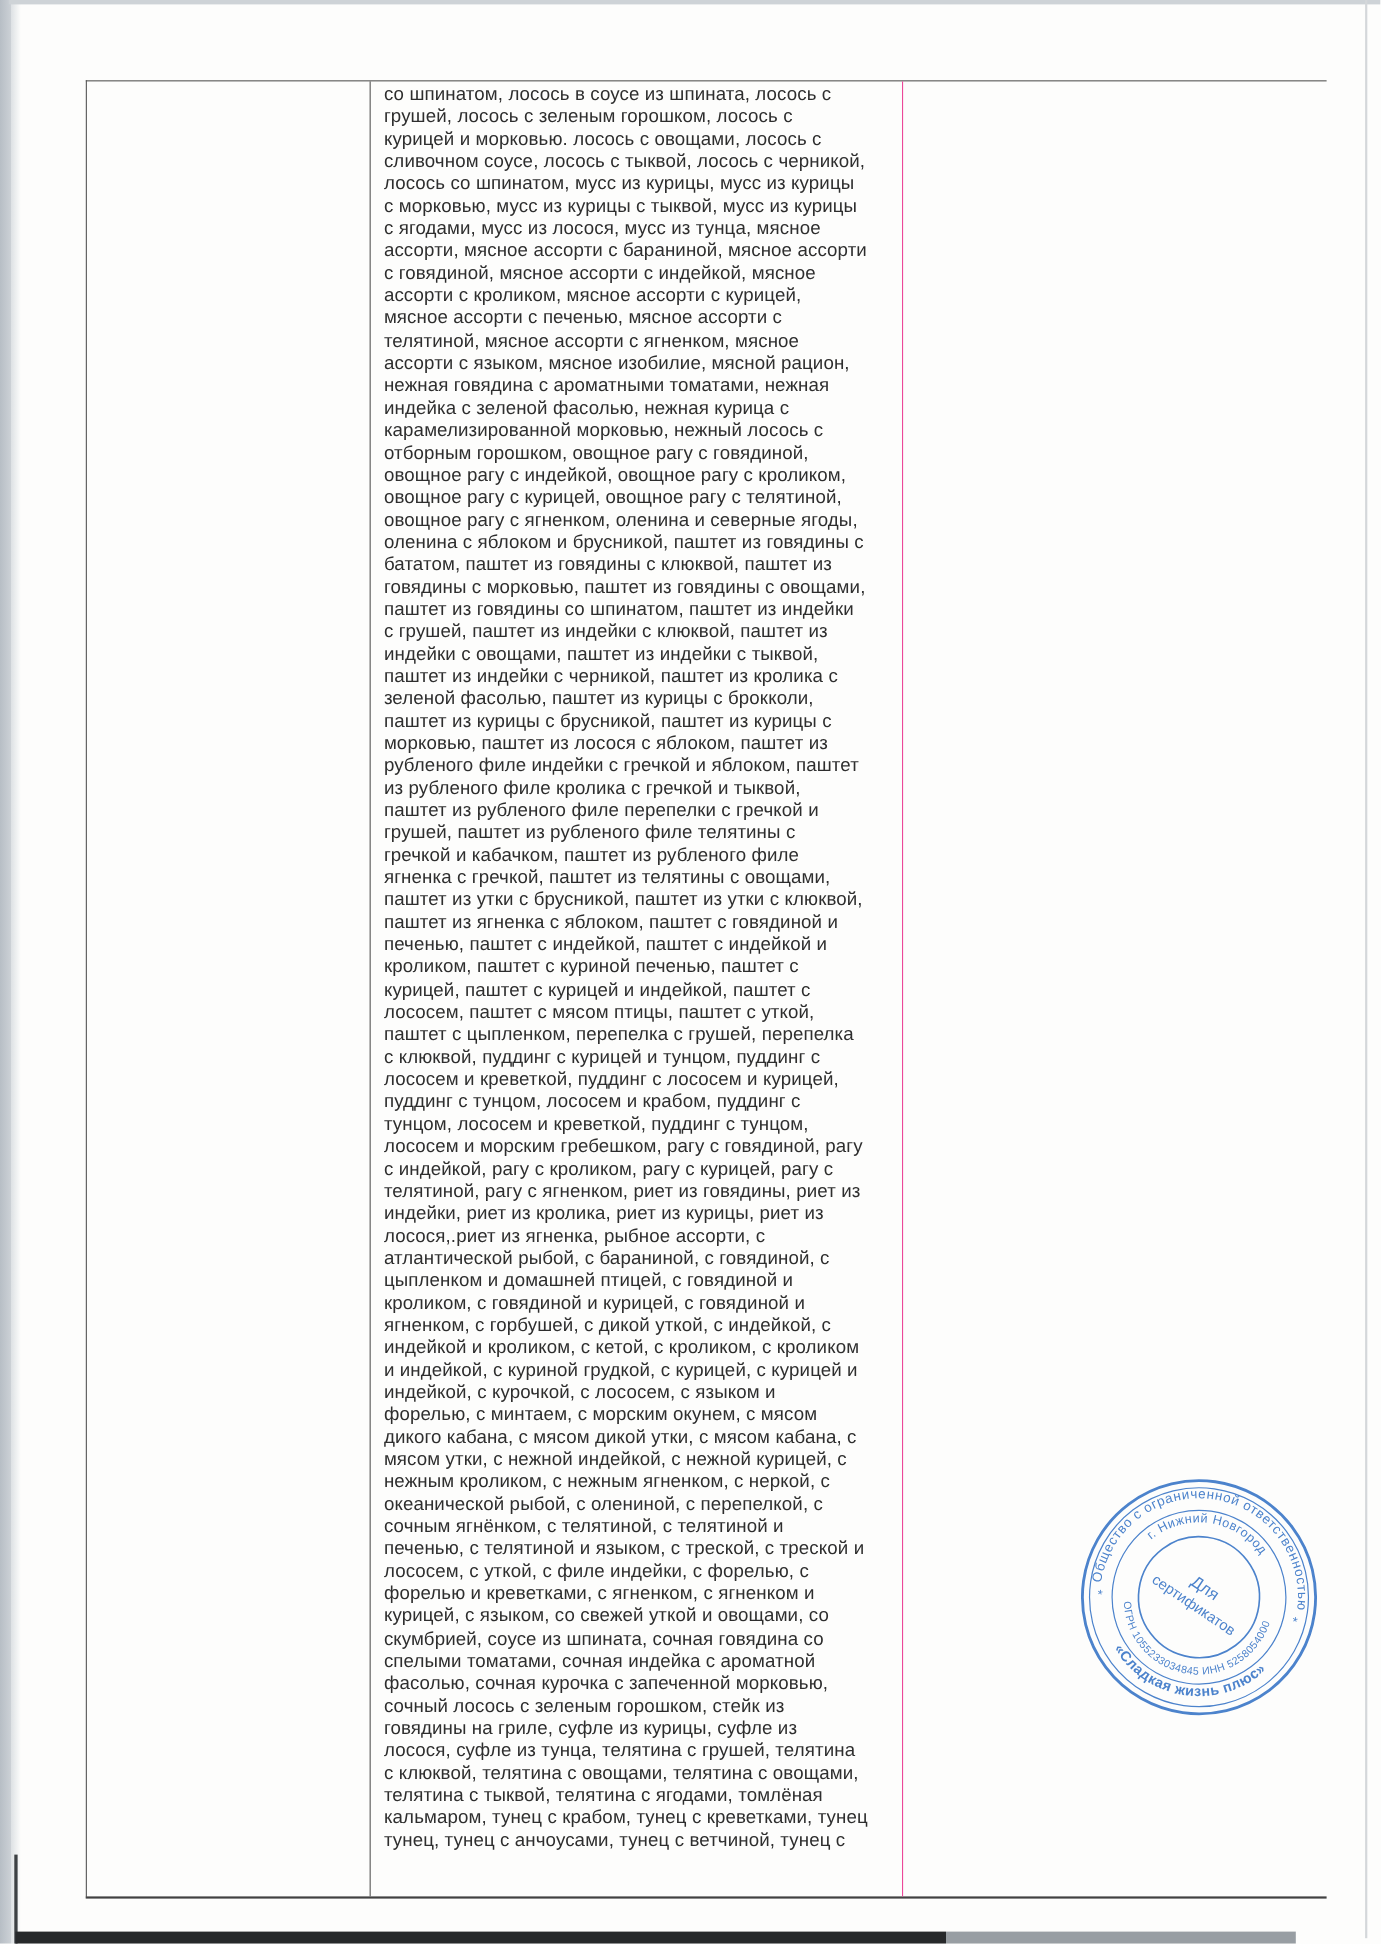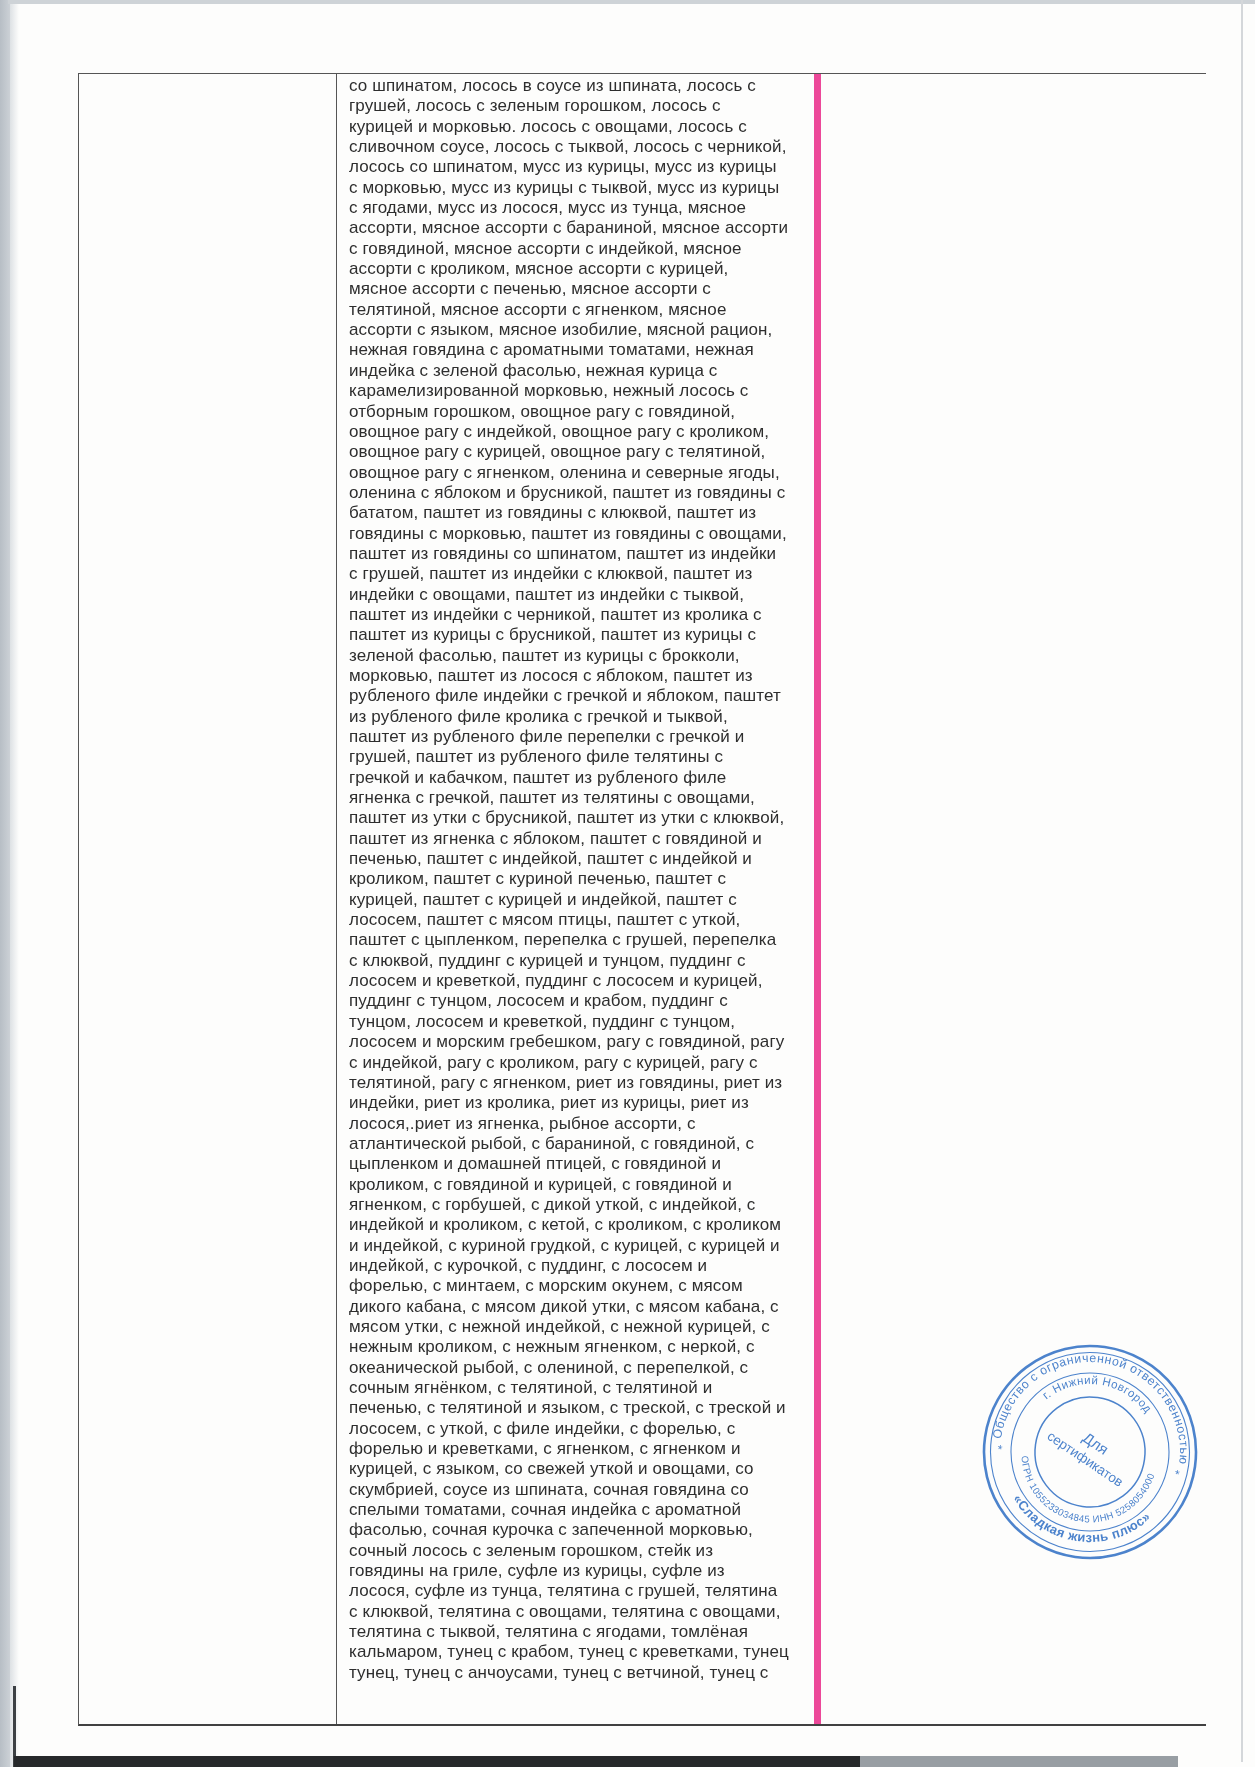--- a/index.html
+++ b/index.html
@@ -17,21 +17,21 @@
   .scan-bottom-gray{position:absolute;left:860px;top:1756px;width:318px;height:11px;background:#989ea3;}
   .scan-corner-line{position:absolute;left:13px;top:1686px;width:3px;height:81px;background:#3d4144;}
 
   .doc-table{
     position:absolute;left:78px;top:73px;width:1127px;height:1650px;
     border-top:1px solid #555;border-left:1px solid #555;border-bottom:2px solid #414141;
     display:flex;box-sizing:content-box;
   }
   .cell{box-sizing:border-box;height:100%;}
   .cell-left{width:258px;border-right:1px solid #555;}
-  .cell-mid{width:484px;border-right:7px solid #ec4899;padding:2px 8px 0 12px;overflow:hidden;}
+  .cell-mid{width:484px;border-right:1px solid #ec4899;padding:2px 8px 0 12px;overflow:hidden;}
   .cell-right{flex:1;position:relative;}
 
   .product-line{
     white-space:nowrap;font-size:17px;line-height:20.35px;
     letter-spacing:0.1px;color:#2e2e2e;
   }
 
   .stamp{position:absolute;left:975px;top:1337px;opacity:0.85;}
   .stamp text{font-family:"Liberation Sans", sans-serif;}
 </style>
@@ -70,22 +70,22 @@
         <div class="product-line">овощное рагу с индейкой, овощное рагу с кроликом,</div>
         <div class="product-line">овощное рагу с курицей, овощное рагу с телятиной,</div>
         <div class="product-line">овощное рагу с ягненком, оленина и северные ягоды,</div>
         <div class="product-line">оленина с яблоком и брусникой, паштет из говядины с</div>
         <div class="product-line">бататом, паштет из говядины с клюквой, паштет из</div>
         <div class="product-line">говядины с морковью, паштет из говядины с овощами,</div>
         <div class="product-line">паштет из говядины со шпинатом, паштет из индейки</div>
         <div class="product-line">с грушей, паштет из индейки с клюквой, паштет из</div>
         <div class="product-line">индейки с овощами, паштет из индейки с тыквой,</div>
         <div class="product-line">паштет из индейки с черникой, паштет из кролика с</div>
+        <div class="product-line">зеленой фасолью, паштет из курицы с брокколи,</div>
         <div class="product-line">паштет из курицы с брусникой, паштет из курицы с</div>
-        <div class="product-line">зеленой фасолью, паштет из курицы с брокколи,</div>
         <div class="product-line">морковью, паштет из лосося с яблоком, паштет из</div>
         <div class="product-line">рубленого филе индейки с гречкой и яблоком, паштет</div>
         <div class="product-line">из рубленого филе кролика с гречкой и тыквой,</div>
         <div class="product-line">паштет из рубленого филе перепелки с гречкой и</div>
         <div class="product-line">грушей, паштет из рубленого филе телятины с</div>
         <div class="product-line">гречкой и кабачком, паштет из рубленого филе</div>
         <div class="product-line">ягненка с гречкой, паштет из телятины с овощами,</div>
         <div class="product-line">паштет из утки с брусникой, паштет из утки с клюквой,</div>
         <div class="product-line">паштет из ягненка с яблоком, паштет с говядиной и</div>
         <div class="product-line">печенью, паштет с индейкой, паштет с индейкой и</div>
@@ -101,21 +101,21 @@
         <div class="product-line">с индейкой, рагу с кроликом, рагу с курицей, рагу с</div>
         <div class="product-line">телятиной, рагу с ягненком, риет из говядины, риет из</div>
         <div class="product-line">индейки, риет из кролика, риет из курицы, риет из</div>
         <div class="product-line">лосося,.риет из ягненка, рыбное ассорти, с</div>
         <div class="product-line">атлантической рыбой, с бараниной, с говядиной, с</div>
         <div class="product-line">цыпленком и домашней птицей, с говядиной и</div>
         <div class="product-line">кроликом, с говядиной и курицей, с говядиной и</div>
         <div class="product-line">ягненком, с горбушей, с дикой уткой, с индейкой, с</div>
         <div class="product-line">индейкой и кроликом, с кетой, с кроликом, с кроликом</div>
         <div class="product-line">и индейкой, с куриной грудкой, с курицей, с курицей и</div>
-        <div class="product-line">индейкой, с курочкой, с пуддинг, с лососем и</div>
+        <div class="product-line">индейкой, с курочкой, с лососем, с языком и</div>
         <div class="product-line">форелью, с минтаем, с морским окунем, с мясом</div>
         <div class="product-line">дикого кабана, с мясом дикой утки, с мясом кабана, с</div>
         <div class="product-line">мясом утки, с нежной индейкой, с нежной курицей, с</div>
         <div class="product-line">нежным кроликом, с нежным ягненком, с неркой, с</div>
         <div class="product-line">океанической рыбой, с олениной, с перепелкой, с</div>
         <div class="product-line">сочным ягнёнком, с телятиной, с телятиной и</div>
         <div class="product-line">печенью, с телятиной и языком, с треской, с треской и</div>
         <div class="product-line">лососем, с уткой, с филе индейки, с форелью, с</div>
         <div class="product-line">форелью и креветками, с ягненком, с ягненком и</div>
         <div class="product-line">курицей, с языком, со свежей уткой и овощами, со</div>

